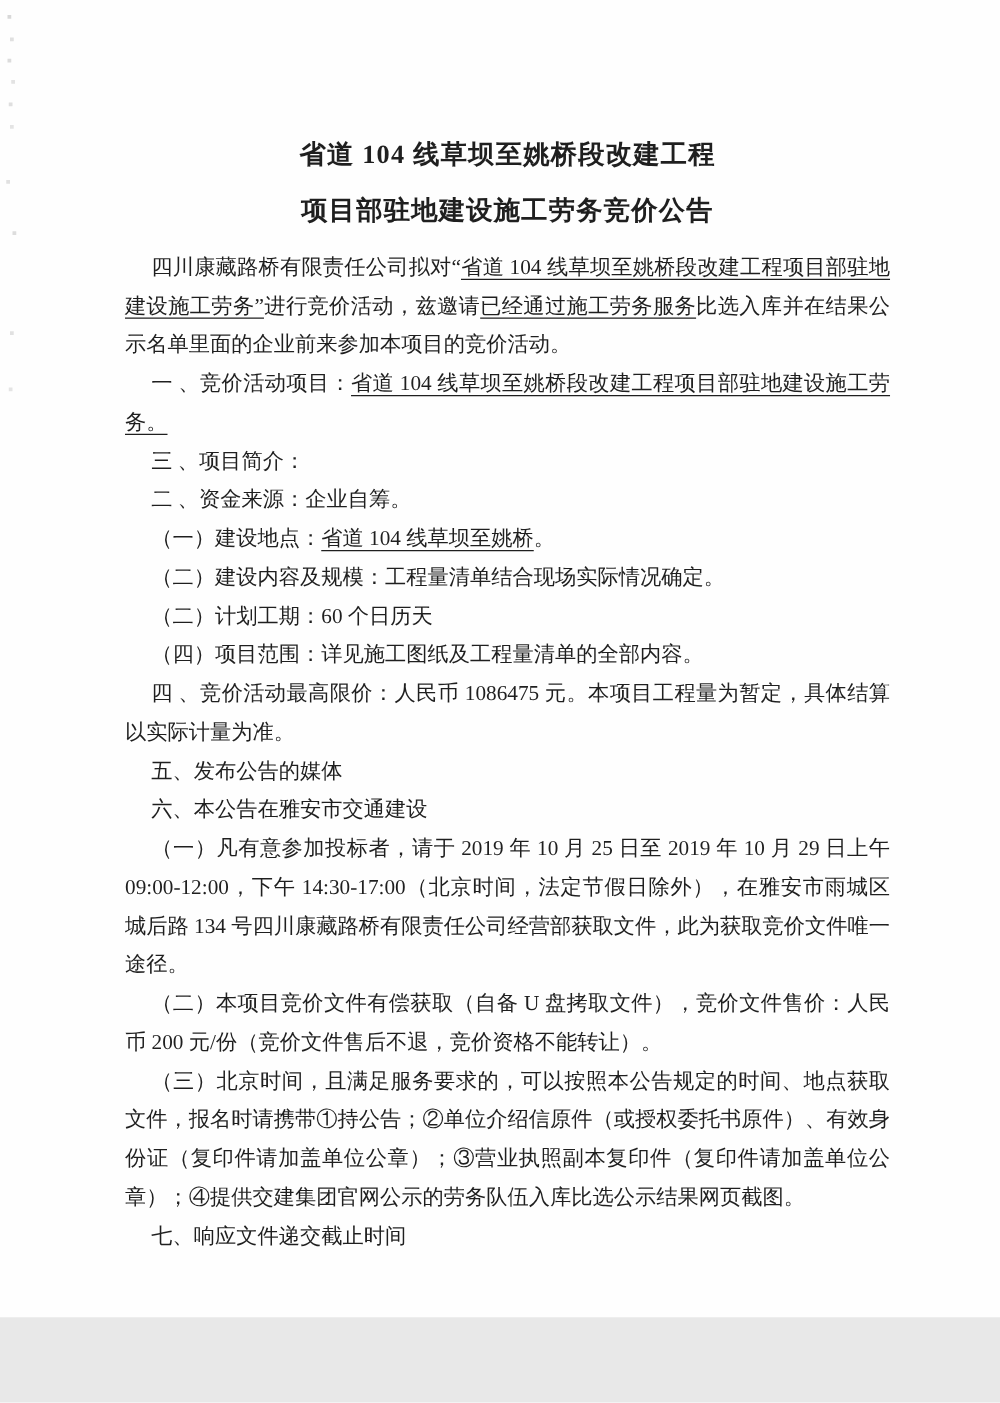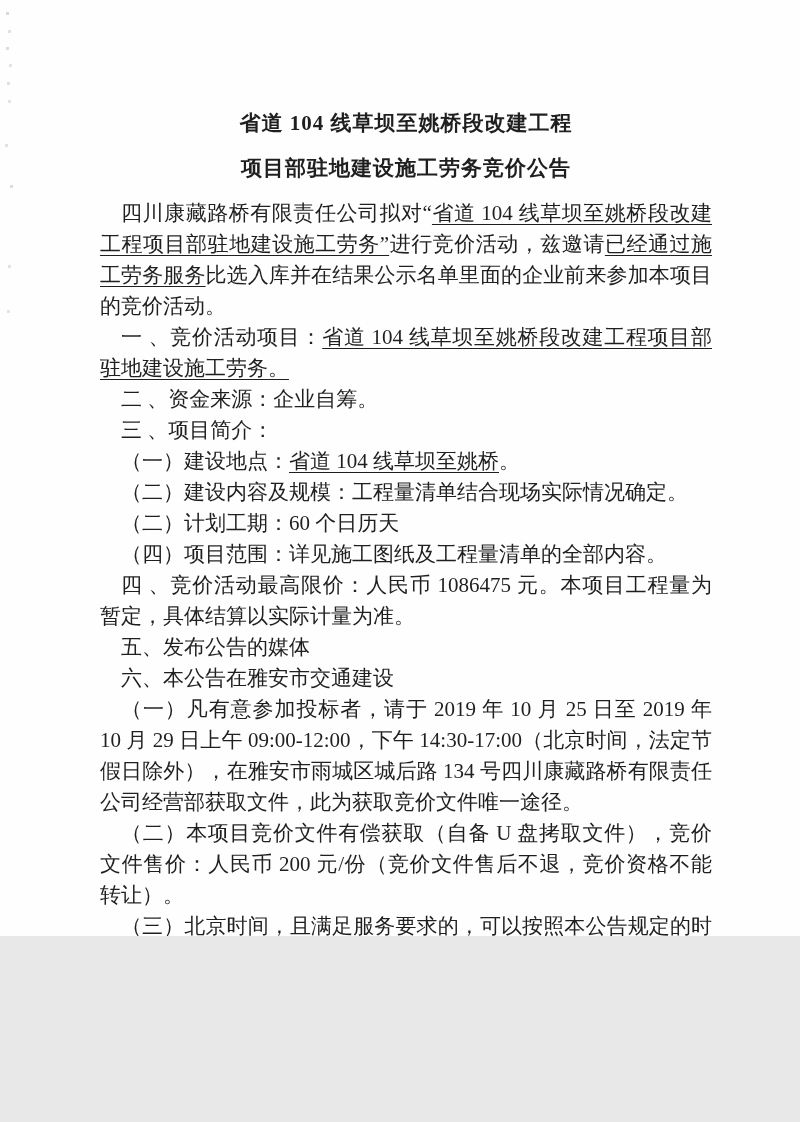--- a/index.html
+++ b/index.html
@@ -3,21 +3,21 @@
 <meta charset="utf-8">
 <style>
   html, body {
     margin: 0;
     padding: 0;
     background: #e8e8e8;
   }
   .page {
     position: relative;
     width: 800px;
-    height: 936px;
+    height: 1054px;
     margin: 0 auto;
     background: #fefefe;
     overflow: hidden;
     font-family: "Liberation Serif", "DejaVu Serif", serif;
     color: #1f1f1f;
   }
   
   .scan-noise {
     position: absolute;
     left: 6px;
@@ -39,21 +39,21 @@
   .title {
     margin: 0 0 14px 0;
     text-align: center;
     font-size: 21px;
     font-weight: bold;
     line-height: 31px;
     letter-spacing: 1px;
   }
   .para {
     margin: 0;
-    font-size: 21px;
+    font-size: 17px;
     line-height: 31px;
     text-align: justify;
   }
   .indent { text-indent: 21px; }
   .bold { font-weight: normal; }
   .u {
     text-decoration: underline;
     text-underline-offset: 4px;
     text-decoration-thickness: 1px;
   }
@@ -66,23 +66,23 @@
 
   <div class="content">
 
     <h1 class="title">省道 104 线草坝至姚桥段改建工程</h1>
     <h1 class="title">项目部驻地建设施工劳务竞价公告</h1>
 
     <p class="para indent"><span>四川康藏路桥有限责任公司拟对“</span><span class="u">省道 104 线草坝至姚桥段改建工程项目部驻地建设施工劳务”</span><span>进行竞价活动，兹邀请</span><span class="u">已经通过施工劳务服务</span><span>比选入库并在结果公示名单里面的企业前来参加本项目的竞价活动。</span></p>
 
     <p class="para indent bold"><span>一 、竞价活动项目：</span><span class="u">省道 104 线草坝至姚桥段改建工程项目部驻地建设施工劳务。</span></p>
 
+    <p class="para indent bold">三 、项目简介：</p>
+
     <p class="para indent bold">二 、资金来源：企业自筹。</p>
-
-    <p class="para indent bold">三 、项目简介：</p>
 
     <p class="para indent"><span>（一）建设地点：</span><span class="u">省道 104 线草坝至姚桥</span><span>。</span></p>
 
     <p class="para indent">（二）建设内容及规模：工程量清单结合现场实际情况确定。</p>
 
     <p class="para indent">（二）计划工期：60 个日历天</p>
 
     <p class="para indent">（四）项目范围：详见施工图纸及工程量清单的全部内容。</p>
 
     <p class="para indent"><span class="bold">四 、竞价活动最高限价：</span><span>人民币 1086475 元。本项目工程量为暂定，具体结算以实际计量为准。</span></p>

